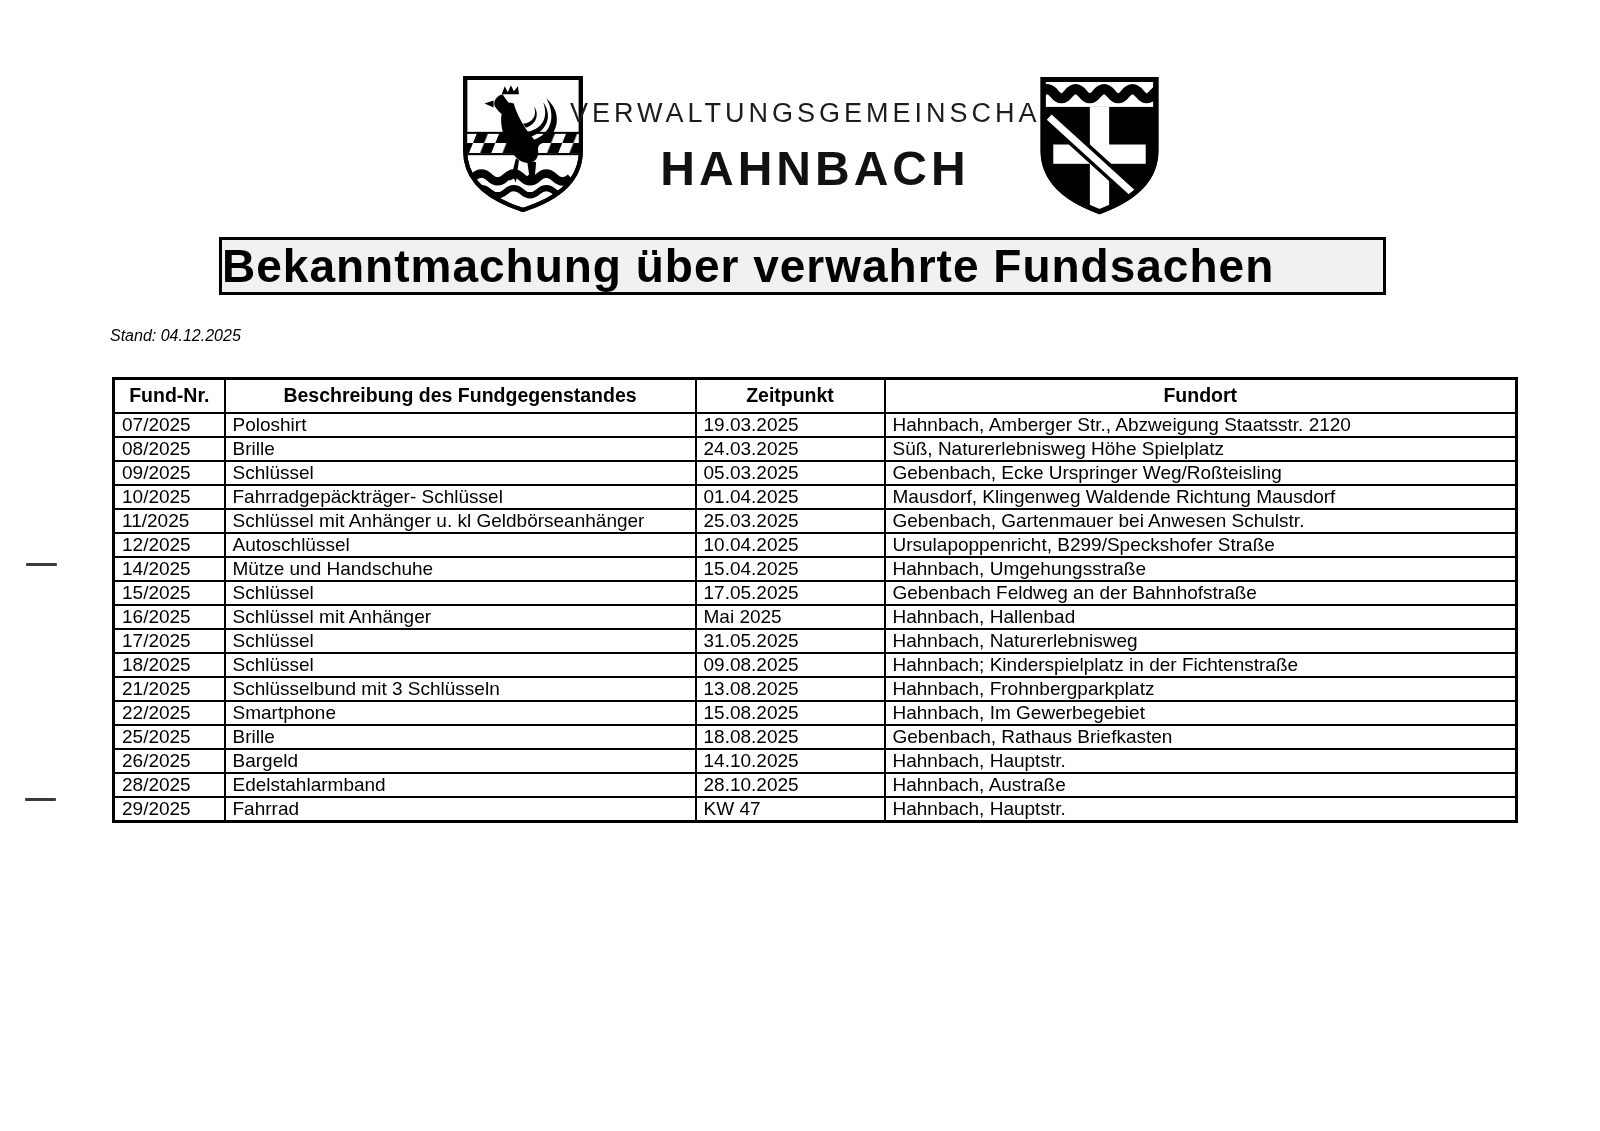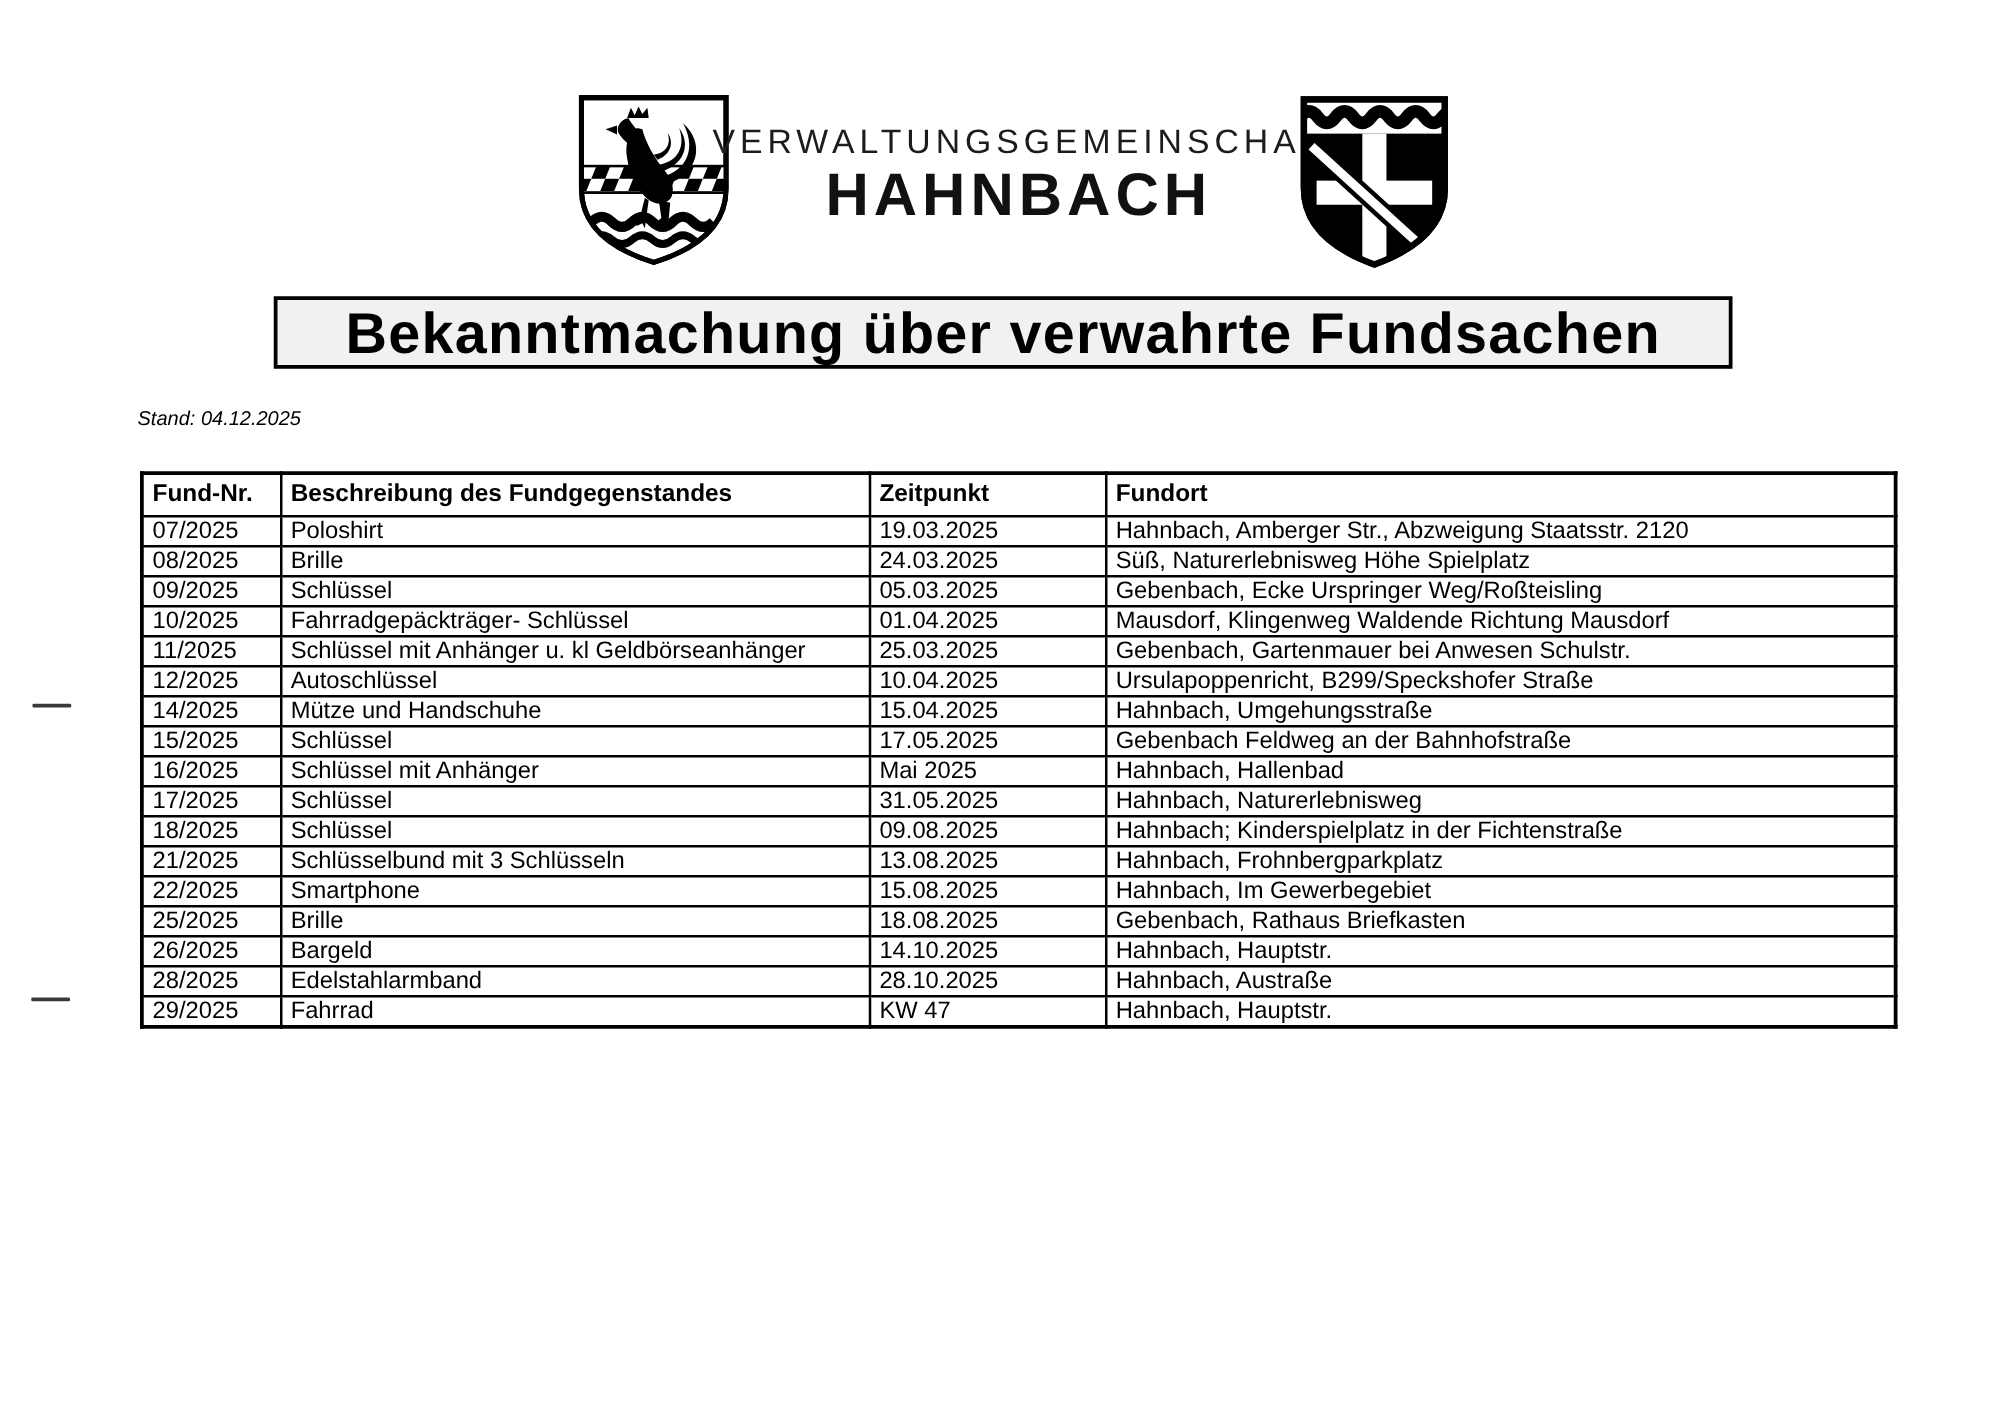--- a/index.html
+++ b/index.html
@@ -8,43 +8,43 @@
     font-family:"Liberation Sans", sans-serif; color:#000;
     overflow:hidden;
   }
 
   
   .arms { position:absolute; }
   .arms-left  { left:457px; top:72px; width:132px; height:142px; }
   .arms-right { left:1036px; top:72px; width:127px; height:145px; }
   .orgname { position:absolute; left:570px; top:98px; width:490px; text-align:center; }
   .org-line1 { font-size:27px; font-weight:400; letter-spacing:4px; color:#1c1c1c; white-space:nowrap; }
-  .org-line2 { font-size:48px; font-weight:700; letter-spacing:4px; color:#111; margin-top:0; white-space:nowrap; }
+  .org-line2 { font-size:48px; font-weight:700; letter-spacing:4px; color:#111; margin-top:12px; white-space:nowrap; }
 
   
   .title-box {
     position:absolute; left:219px; top:237px; width:1167px; height:58px;
     background:#f1f1f1; border:3px solid #000; box-sizing:border-box;
-    display:flex; align-items:center; justify-content:center;
+    display:flex; align-items:center; justify-content:flex-start;
   }
   .title-text { font-size:46px; font-weight:700; letter-spacing:1px; white-space:nowrap; }
 
   .stand { position:absolute; left:110px; top:327px; font-size:16px;font-style:italic; }
 
   
   table.fund {
     position:absolute; left:112px; top:377px; width:1403px;
     border-collapse:collapse; table-layout:fixed;
     border:3px solid #000; font-size:19px;
   }
   table.fund th, table.fund td {
     border:2px solid #000; padding:0 7px;
     white-space:nowrap; overflow:hidden; box-sizing:border-box;
   }
-  table.fund th { height:34px; font-size:19.5px; font-weight:700; text-align:left; }
+  table.fund th { height:34px; font-size:19.5px; font-weight:700; text-align:center; }
   table.fund td { height:24px; line-height:22px; text-align:left; }
 
   
   .fold-mark { position:absolute; width:31px; height:3px; background:#3a3a3a; border-radius:1px; }
   .fold-mark-1 { left:26px; top:563px; }
   .fold-mark-2 { left:25px; top:798px; }
 </style>
 </head>
 <body>
 

